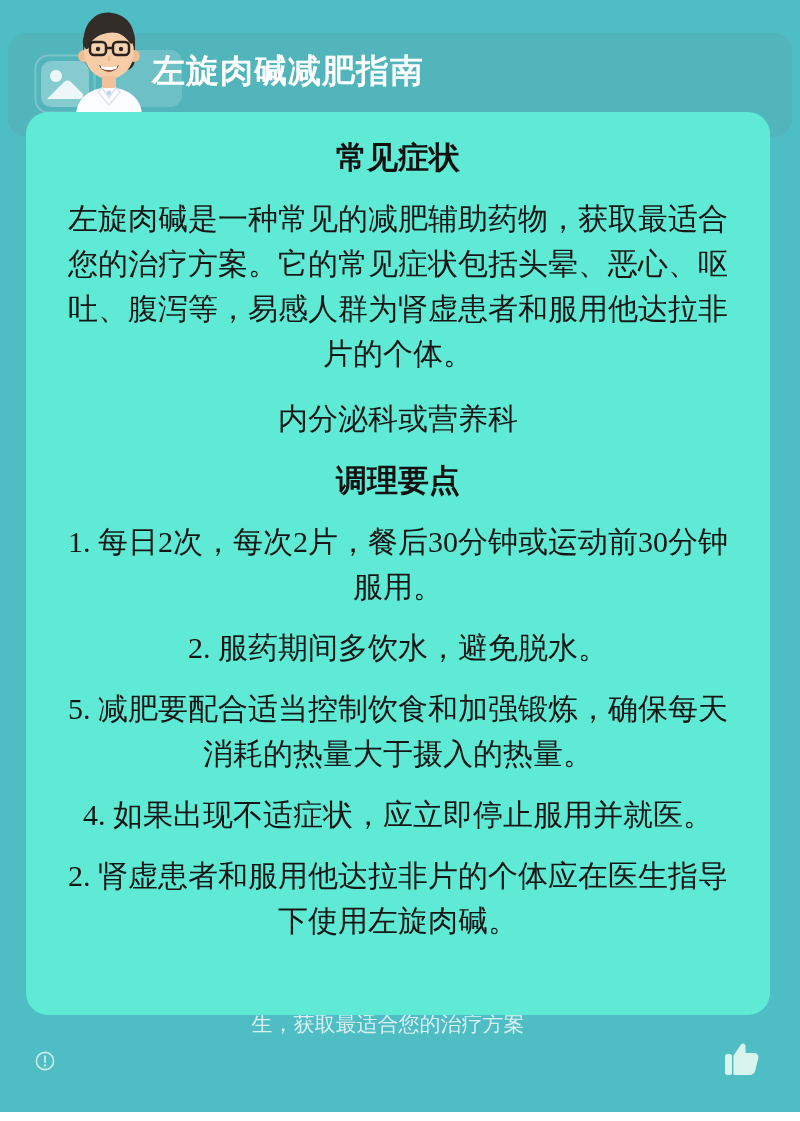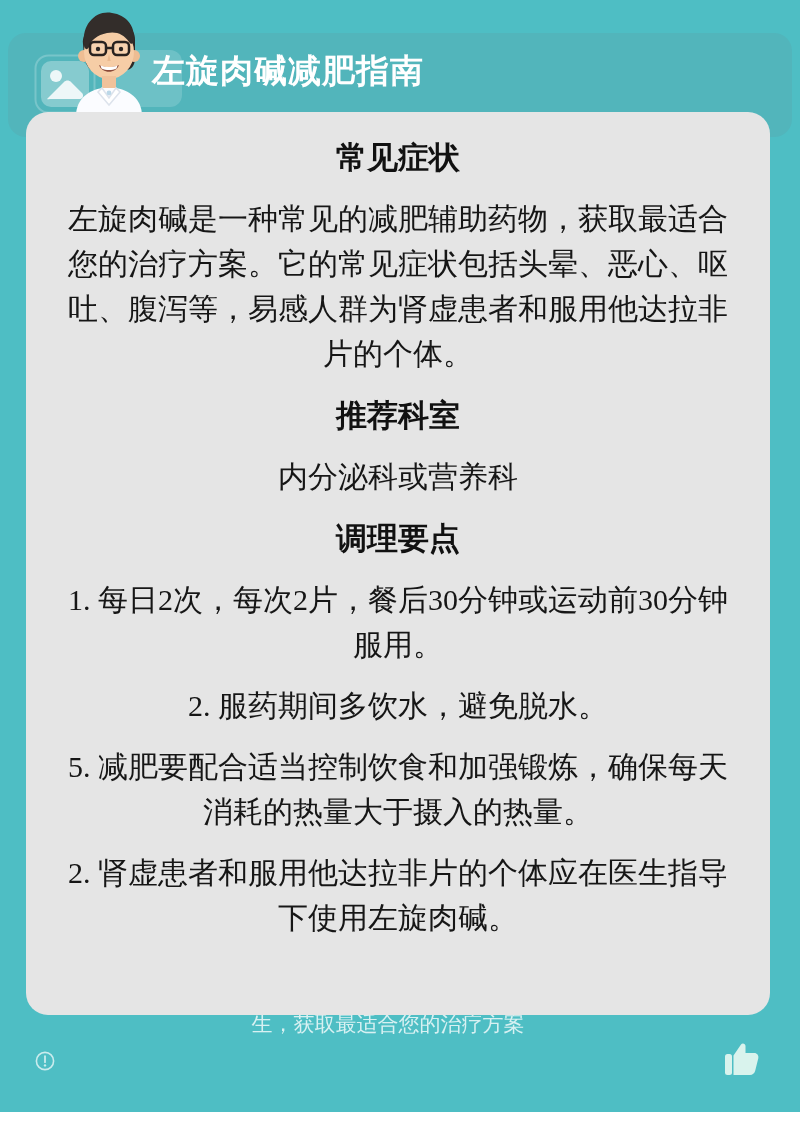--- a/index.html
+++ b/index.html
@@ -49,21 +49,21 @@
     font-weight: 700;
     color: #FFFFFF;
     letter-spacing: 1px;
     white-space: nowrap;
   }
   
   .content-card {
     position: absolute;
     left: 26px; top: 112px;
     width: 744px; height: 903px;
-    background: #e5e5e5;
+    background: #5eead4;
     border-radius: 22px;
     padding: 26px 30px 0 30px;
     color: #161616;
     z-index: 4;
     overflow: hidden;
   }
   .sec-heading {
     font-size: 31px;
     line-height: 40px;
     font-weight: 700;
@@ -167,27 +167,27 @@
     </svg>
   </span>
 
   <div class="page-title">左旋肉碱减肥指南</div>
 
   <div class="content-card">
 
     <h2 class="sec-heading first">常见症状</h2>
     <p class="para">左旋肉碱是一种常见的减肥辅助药物，获取最适合您的治疗方案。它的常见症状包括头晕、恶心、呕吐、腹泻等，易感人群为肾虚患者和服用他达拉非片的个体。</p>
 
-    <h2 class="sec-heading">推荐科室</h2>
     <p class="para">内分泌科或营养科</p>
 
     <h2 class="sec-heading">调理要点</h2>
     <p class="item">1. 每日2次，每次2片，餐后30分钟或运动前30分钟服用。</p>
     <p class="item">2. 服药期间多饮水，避免脱水。</p>
     <p class="item">5. 减肥要配合适当控制饮食和加强锻炼，确保每天消耗的热量大于摄入的热量。</p>
+    <p class="item">4. 如果出现不适症状，应立即停止服用并就医。</p>
     <p class="item">2. 肾虚患者和服用他达拉非片的个体应在医生指导下使用左旋肉碱。</p>
 
   </div>
 
   <div class="footer"></div>
 
   <span class="info-icon">
     <svg width="20" height="20" viewBox="0 0 20 20">
       <circle cx="10" cy="10" r="8.6" fill="none" stroke="rgba(255,255,255,0.70)" stroke-width="1.6"></circle>
       <line x1="10" y1="5.2" x2="10" y2="11.2" stroke="rgba(255,255,255,0.70)" stroke-width="1.8" stroke-linecap="round"></line>

